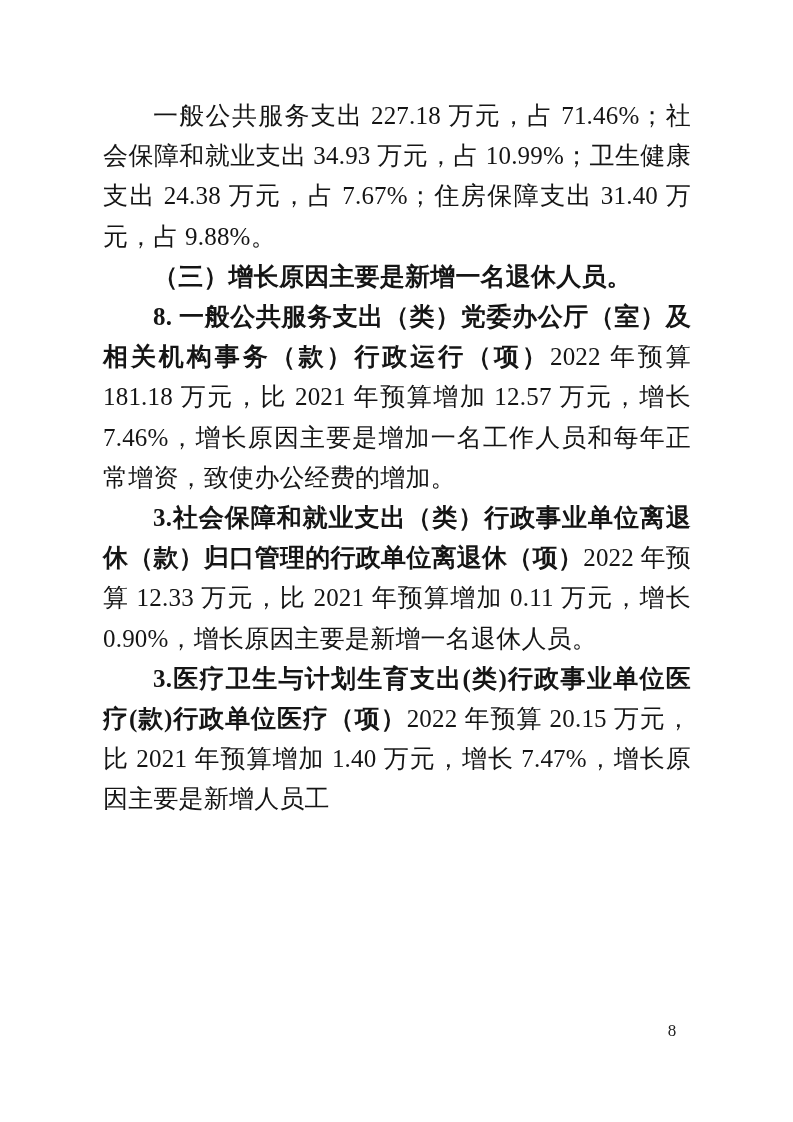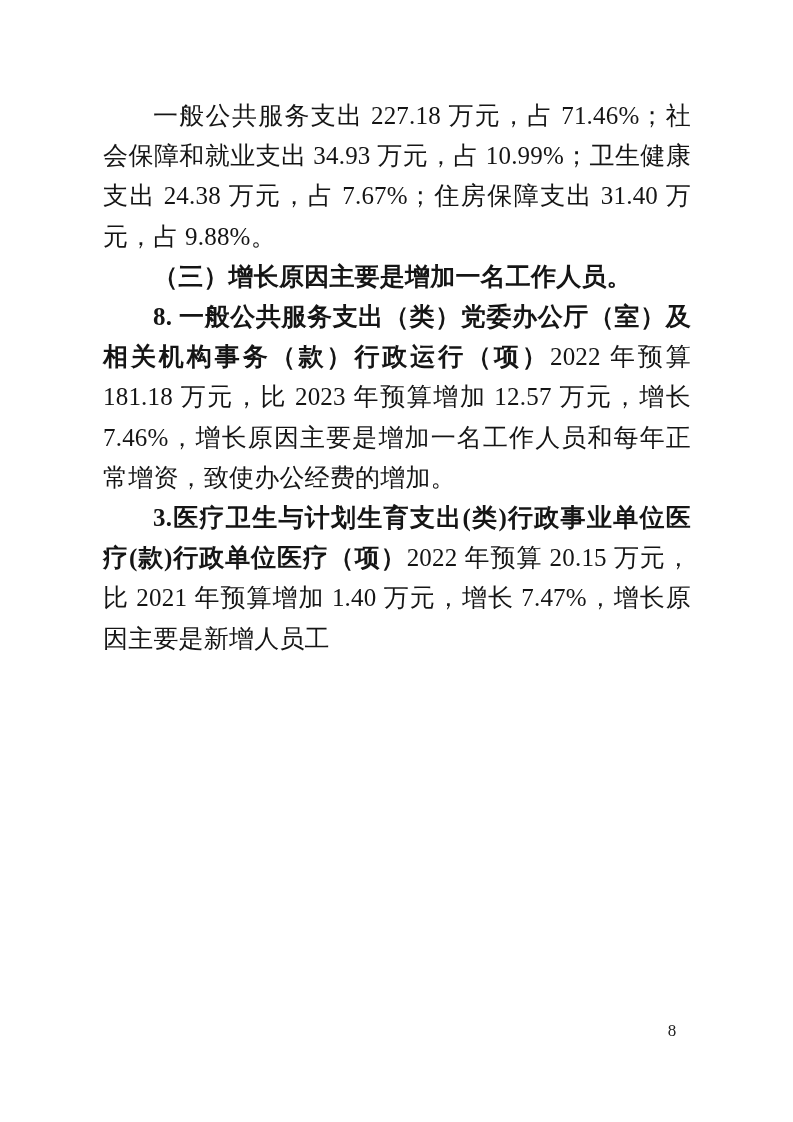--- a/index.html
+++ b/index.html
@@ -47,25 +47,26 @@
   }
 </style>
 </head>
 <body>
 
 <div class="page">
   <div class="content">
 
     <p><span>一般公共服务支出 227.18 万元，占 71.46%；社会保障和就业支出 34.93 万元，占 10.99%；卫生健康支出 24.38 万元，占 7.67%；住房保障支出 31.40 万元，占 9.88%。</span></p>
 
-    <p><span class="b">（三）增长原因主要是增加一名工作人员。</span></p>
+    <p><span class="b">（三）增长原因主要是新增一名退休人员。</span></p>
 
-    <p><span class="b">8. 一般公共服务支出（类）党委办公厅（室）及相关机构事务（款）行政运行（项）</span><span>2022 年预算 181.18 万元，比 2023 年预算增加 12.57 万元，增长 7.46%，增长原因主要是增加一名工作人员和每年正常增资，致使办公经费的增加。</span></p>
+    <p><span class="b">8. 一般公共服务支出（类）党委办公厅（室）及相关机构事务（款）行政运行（项）</span><span>2022 年预算 181.18 万元，比 2021 年预算增加 12.57 万元，增长 7.46%，增长原因主要是增加一名工作人员和每年正常增资，致使办公经费的增加。</span></p>
 
 
+    <p><span class="b">3.社会保障和就业支出（类）行政事业单位离退休（款）归口管理的行政单位离退休（项）</span><span>2022 年预算 12.33 万元，比 2021 年预算增加 0.11 万元，增长 0.90%，增长原因主要是新增一名退休人员。</span></p>
 
 
     <p><span class="b">3.医疗卫生与计划生育支出(类)行政事业单位医疗(款)行政单位医疗（项）</span><span>2022 年预算 20.15 万元，比 2021 年预算增加 1.40 万元，增长 7.47%，增长原因主要是新增人员工</span></p>
 
   </div>
 
   <div class="page-number">8</div>
 </div>
 
 </body></html>

